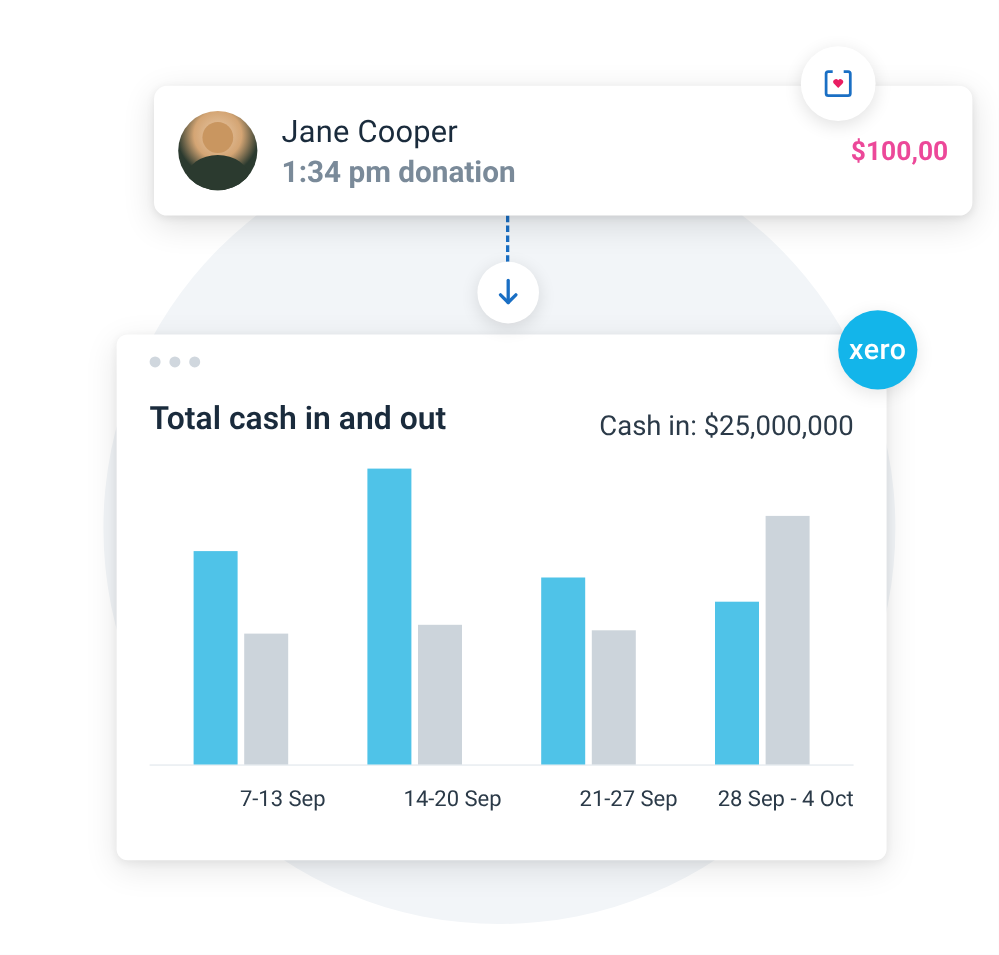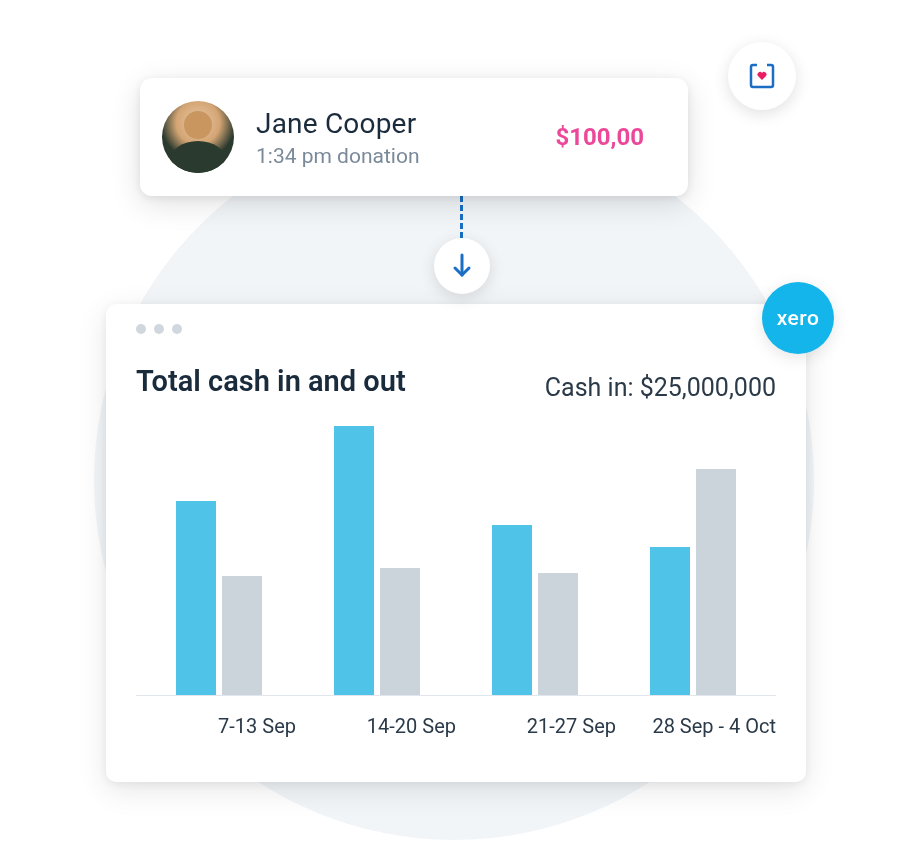--- a/index.html
+++ b/index.html
@@ -18,28 +18,28 @@
       border-radius: 50%;
       background: #f2f5f8;
       left: 94px;
       top: 120px;
       z-index: 0;
     }
     .donation-card {
       position: absolute;
       left: 140px;
       top: 78px;
-      width: 548px;
+      width: 744px;
       height: 118px;
       background: #fff;
       border-radius: 12px;
       box-shadow: 0 8px 30px rgba(0,0,0,0.12), 0 2px 8px rgba(0,0,0,0.08);
       display: flex;
       align-items: center;
-      padding: 0 44px 0 22px;
+      padding: 0 22px 0 22px;
       z-index: 3;
     }
     .avatar {
       width: 72px;
       height: 72px;
       border-radius: 50%;
       background: radial-gradient(circle at 50% 30%, #e8c9a8 0%, #d4a574 35%, #2b3a2f 60%);
       flex-shrink: 0;
       position: relative;
       overflow: hidden;
@@ -64,23 +64,24 @@
       margin-left: 22px;
       flex: 1;
     }
     .donor-name {
       font-size: 28px;
       font-weight: 400;
       color: #1a2b3c;
       letter-spacing: 0.2px;
     }
     .donation-meta {
-      font-size: 21px;
+      font-size: 27px;
       color: #7a8a99;
       margin-top: 4px;
+      font-weight: bold;
     }
     .donation-amount {
       font-size: 24px;
       font-weight: 700;
       color: #ec4899;
     }
     .heart-badge {
       position: absolute;
       right: 112px;
       top: 42px;
@@ -164,21 +165,21 @@
       top: 282px;
       width: 72px;
       height: 72px;
       background: #13b5ea;
       border-radius: 50%;
       display: flex;
       align-items: center;
       justify-content: center;
       color: #fff;
       font-weight: 500;
-      font-size: 21px;
+      font-size: 26px;
       letter-spacing: 0.5px;
       z-index: 4;
       box-shadow: 0 4px 16px rgba(0,0,0,0.10);
     }
     .bars-area {
       display: flex;
       align-items: flex-end;
       justify-content: space-around;
       height: 270px;
       border-bottom: 1px solid #e0e6eb;

